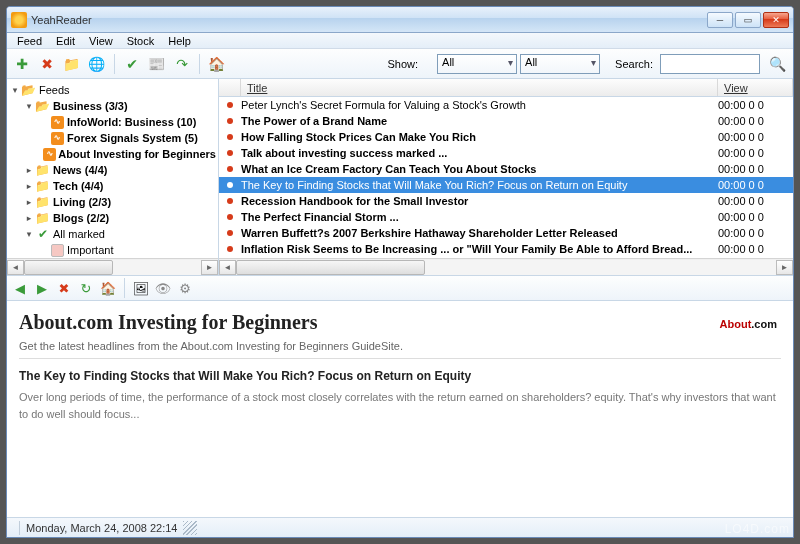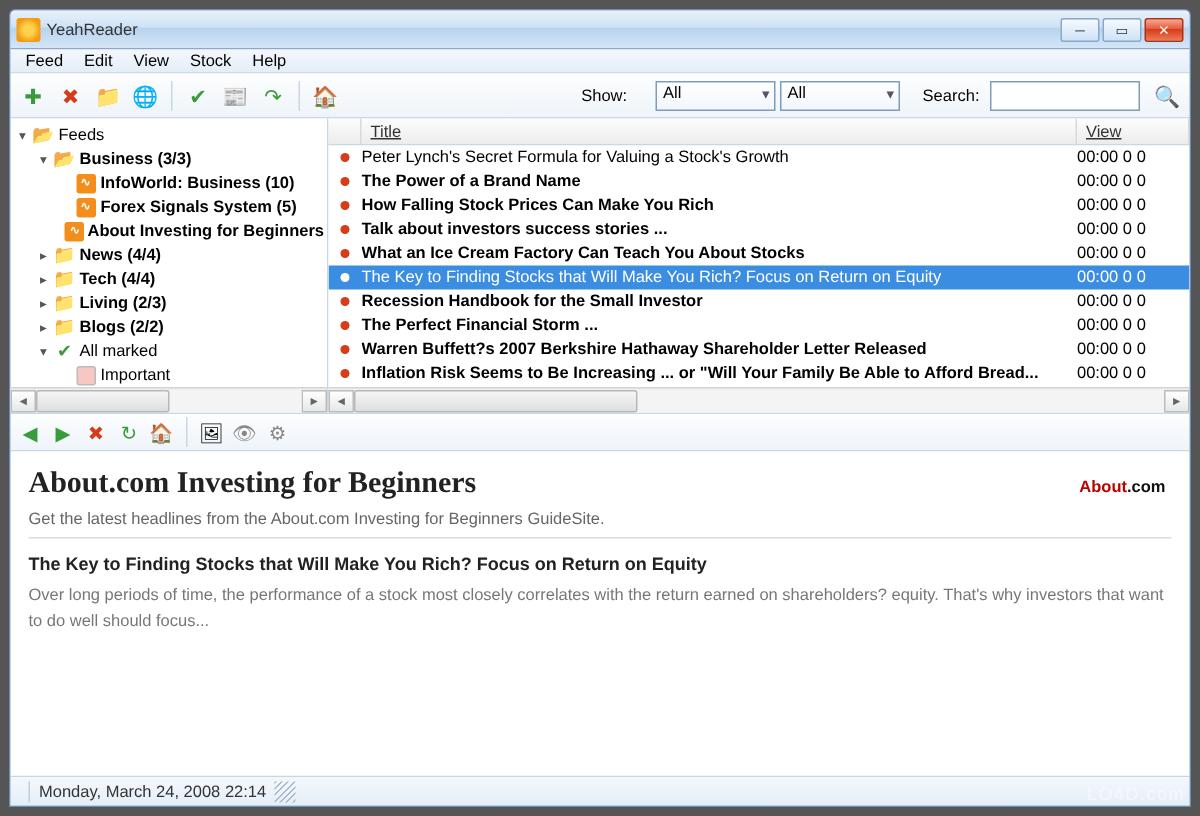--- a/index.html
+++ b/index.html
@@ -195,21 +195,21 @@
             <span class="title-cell">The Power of a Brand Name</span>
             <span class="date-cell">00:00 0 0</span>
           </div>
           <div class="list-row bold">
             <span class="bullet"></span>
             <span class="title-cell">How Falling Stock Prices Can Make You Rich</span>
             <span class="date-cell">00:00 0 0</span>
           </div>
           <div class="list-row bold">
             <span class="bullet"></span>
-            <span class="title-cell">Talk about investors success stories ...</span>
+            <span class="title-cell">Talk about investing success marked ...</span>
             <span class="date-cell">00:00 0 0</span>
           </div>
           <div class="list-row bold">
             <span class="bullet"></span>
             <span class="title-cell">What an Ice Cream Factory Can Teach You About Stocks</span>
             <span class="date-cell">00:00 0 0</span>
           </div>
           <div class="list-row sel">
             <span class="bullet"></span>
             <span class="title-cell">The Key to Finding Stocks that Will Make You Rich?  Focus on Return on Equity</span>

